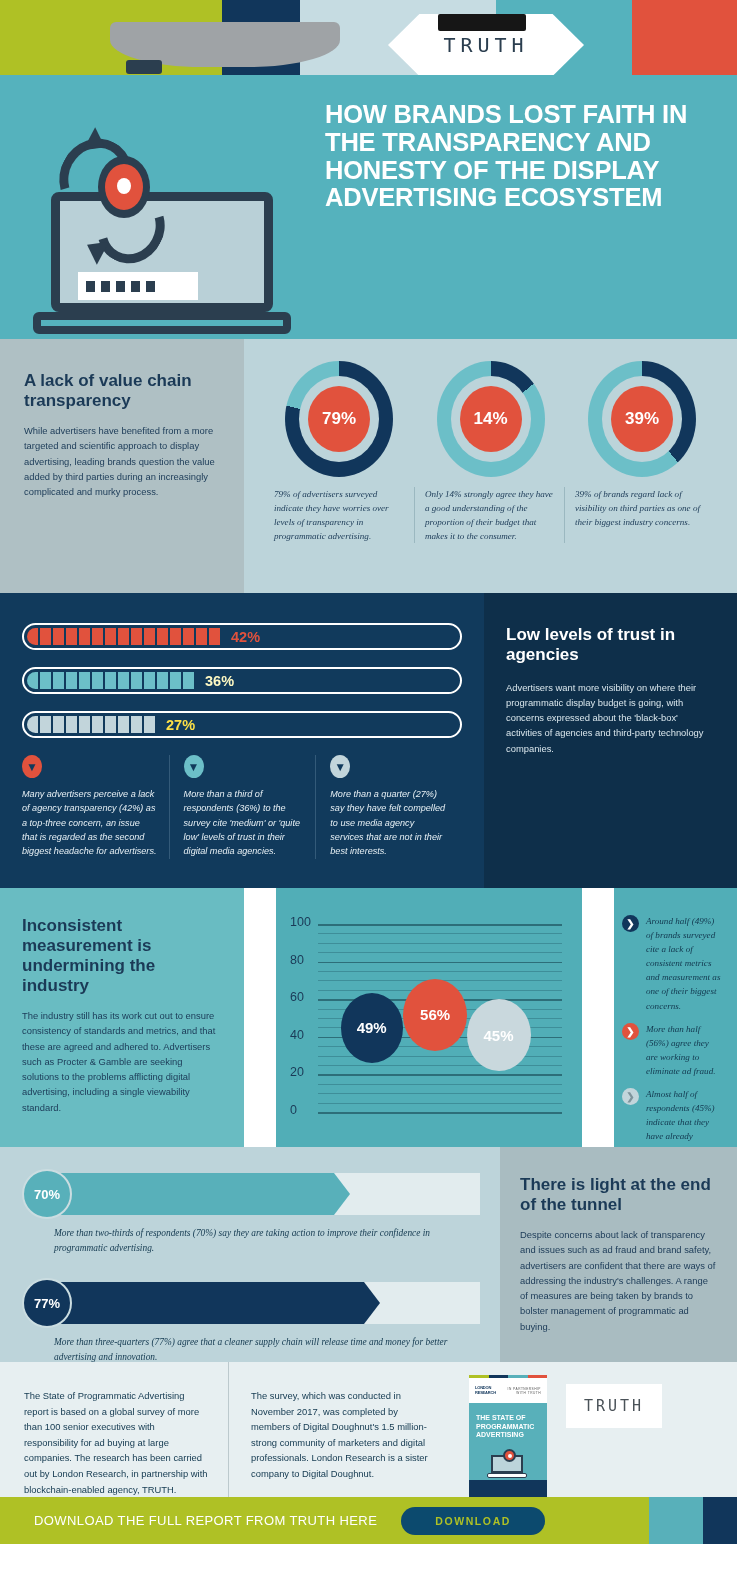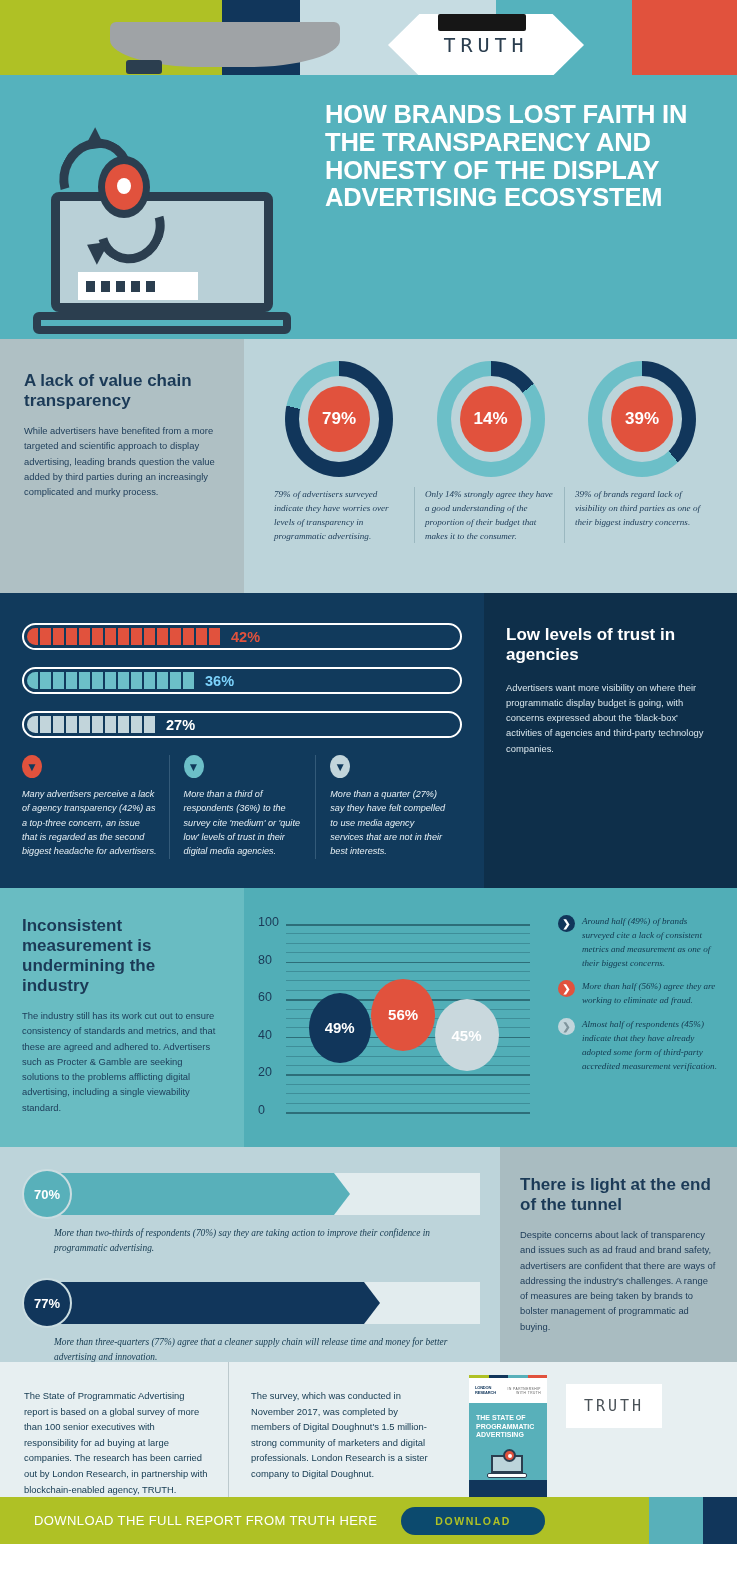--- a/index.html
+++ b/index.html
@@ -179,21 +179,21 @@
     width: 20px; height: 23px; border-radius: 50%;
     display: flex; align-items: center; justify-content: center;
     color: #113A5C; font-size: 12px; font-weight: bold; margin-bottom: 9px;
   }
   .note .ntxt {
     font-family: Liberation Sans, sans-serif; font-style: italic;
     font-size: 9.1px; line-height: 1.58; color: #E6EFF4;
   }
 
   
-  .sec3 { position: relative; display: flex; height: 259px; }
+  .sec3 { position: relative; display: flex; height: 259px; gap: 32px; }
   .sec3-left { width: 244px; background: #69BCC2; padding: 28px 22px 0 22px; }
   .sec3-mid { width: 306px; background: #51AEB7; position: relative; }
   .sec3-right { flex: 1; background: #51AEB7; padding: 26px 16px 0 8px; }
 
   .chart { position: absolute; left: 14px; top: 30px; width: 272px; height: 205px; }
   .gridlines { position: absolute; left: 28px; top: 0; right: 0; bottom: 0; }
   .gl { position: absolute; left: 0; right: 0; height: 1px; background: #3E8E99; }
   .gl.major { height: 1.6px; background: #2D6E79; }
   .ylab {
     position: absolute; left: 0; color: #1B3A57; font-size: 12.5px;
@@ -406,36 +406,36 @@
             <span class="seg2" style="background: rgb(108, 191, 200);"></span>
             <span class="seg2" style="background: rgb(108, 191, 200);"></span>
             <span class="seg2" style="background: rgb(108, 191, 200);"></span>
             <span class="seg2" style="background: rgb(108, 191, 200);"></span>
             <span class="seg2" style="background: rgb(108, 191, 200);"></span>
             <span class="seg2" style="background: rgb(108, 191, 200);"></span>
             <span class="seg2" style="background: rgb(108, 191, 200);"></span>
             <span class="seg2" style="background: rgb(108, 191, 200);"></span>
             <span class="seg2" style="background: rgb(108, 191, 200);"></span>
           </div>
-        <div class="lbl" id="lbl1" style="color: #7dd3fc;">36%</div>
+        <div class="lbl" id="lbl1" style="color: #fef9c3;">36%</div>
       </div>
       <div class="pbar">
         <div class="fill" id="fill2" style="width: 130px;">
             <span class="seg2" style="background: rgb(194, 213, 219);"></span>
             <span class="seg2" style="background: rgb(194, 213, 219);"></span>
             <span class="seg2" style="background: rgb(194, 213, 219);"></span>
             <span class="seg2" style="background: rgb(194, 213, 219);"></span>
             <span class="seg2" style="background: rgb(194, 213, 219);"></span>
             <span class="seg2" style="background: rgb(194, 213, 219);"></span>
             <span class="seg2" style="background: rgb(194, 213, 219);"></span>
             <span class="seg2" style="background: rgb(194, 213, 219);"></span>
             <span class="seg2" style="background: rgb(194, 213, 219);"></span>
             <span class="seg2" style="background: rgb(194, 213, 219);"></span>
           </div>
-        <div class="lbl" id="lbl2" style="color: #ffffff;">27%</div>
+        <div class="lbl" id="lbl2" style="color: #fde047;">27%</div>
       </div>
 
       <div class="notes3">
         <div class="note">
           <div class="nicon" id="nic0" style="background: rgb(225, 82, 61);">▼</div>
           <div class="ntxt">Many advertisers perceive a lack of agency transparency (42%) as a top-three concern, an issue that is regarded as the second biggest headache for advertisers.</div>
         </div>
         <div class="note divided">
           <div class="nicon" id="nic1" style="background: rgb(108, 191, 200);">▼</div>
           <div class="ntxt">More than a third of respondents (36%) to the survey cite 'medium' or 'quite low' levels of trust in their digital media agencies.</div>

